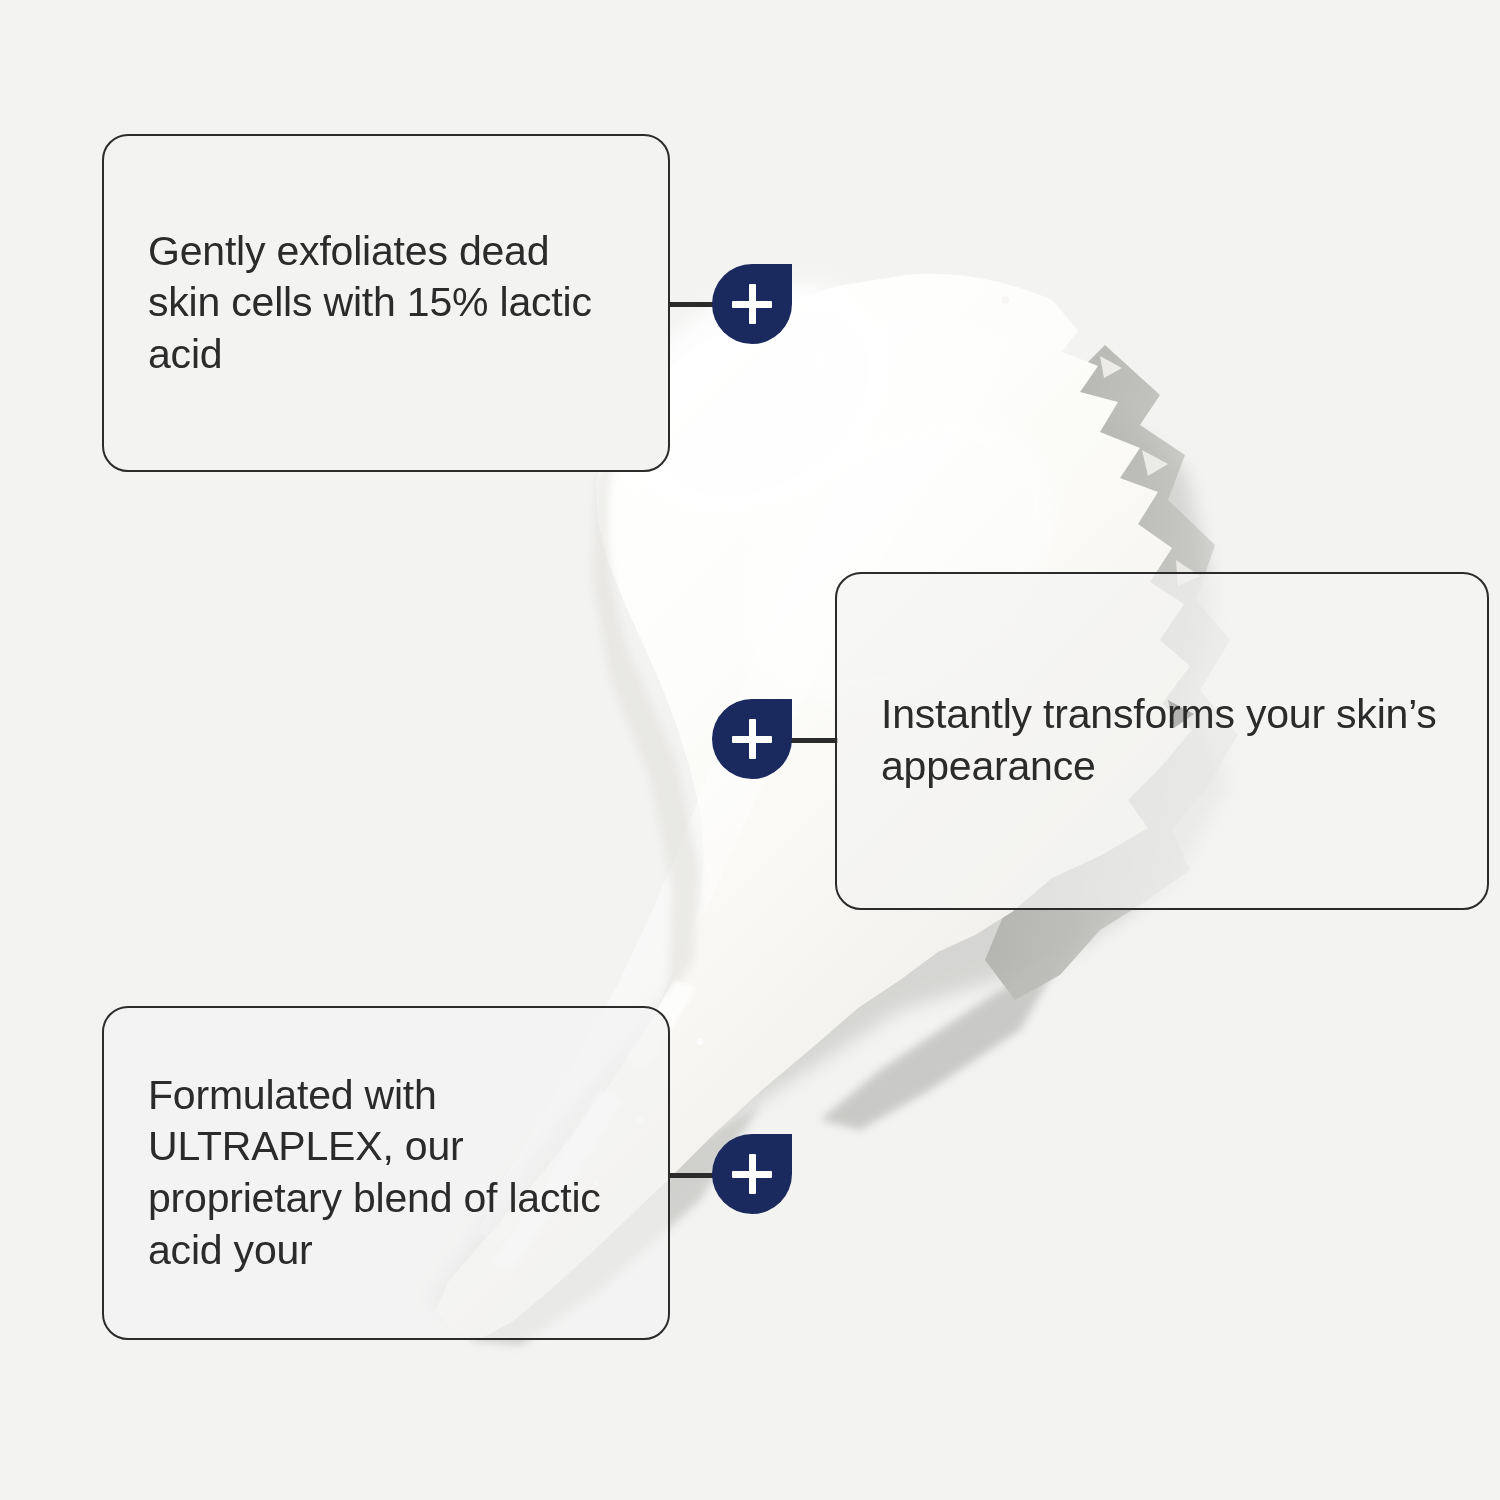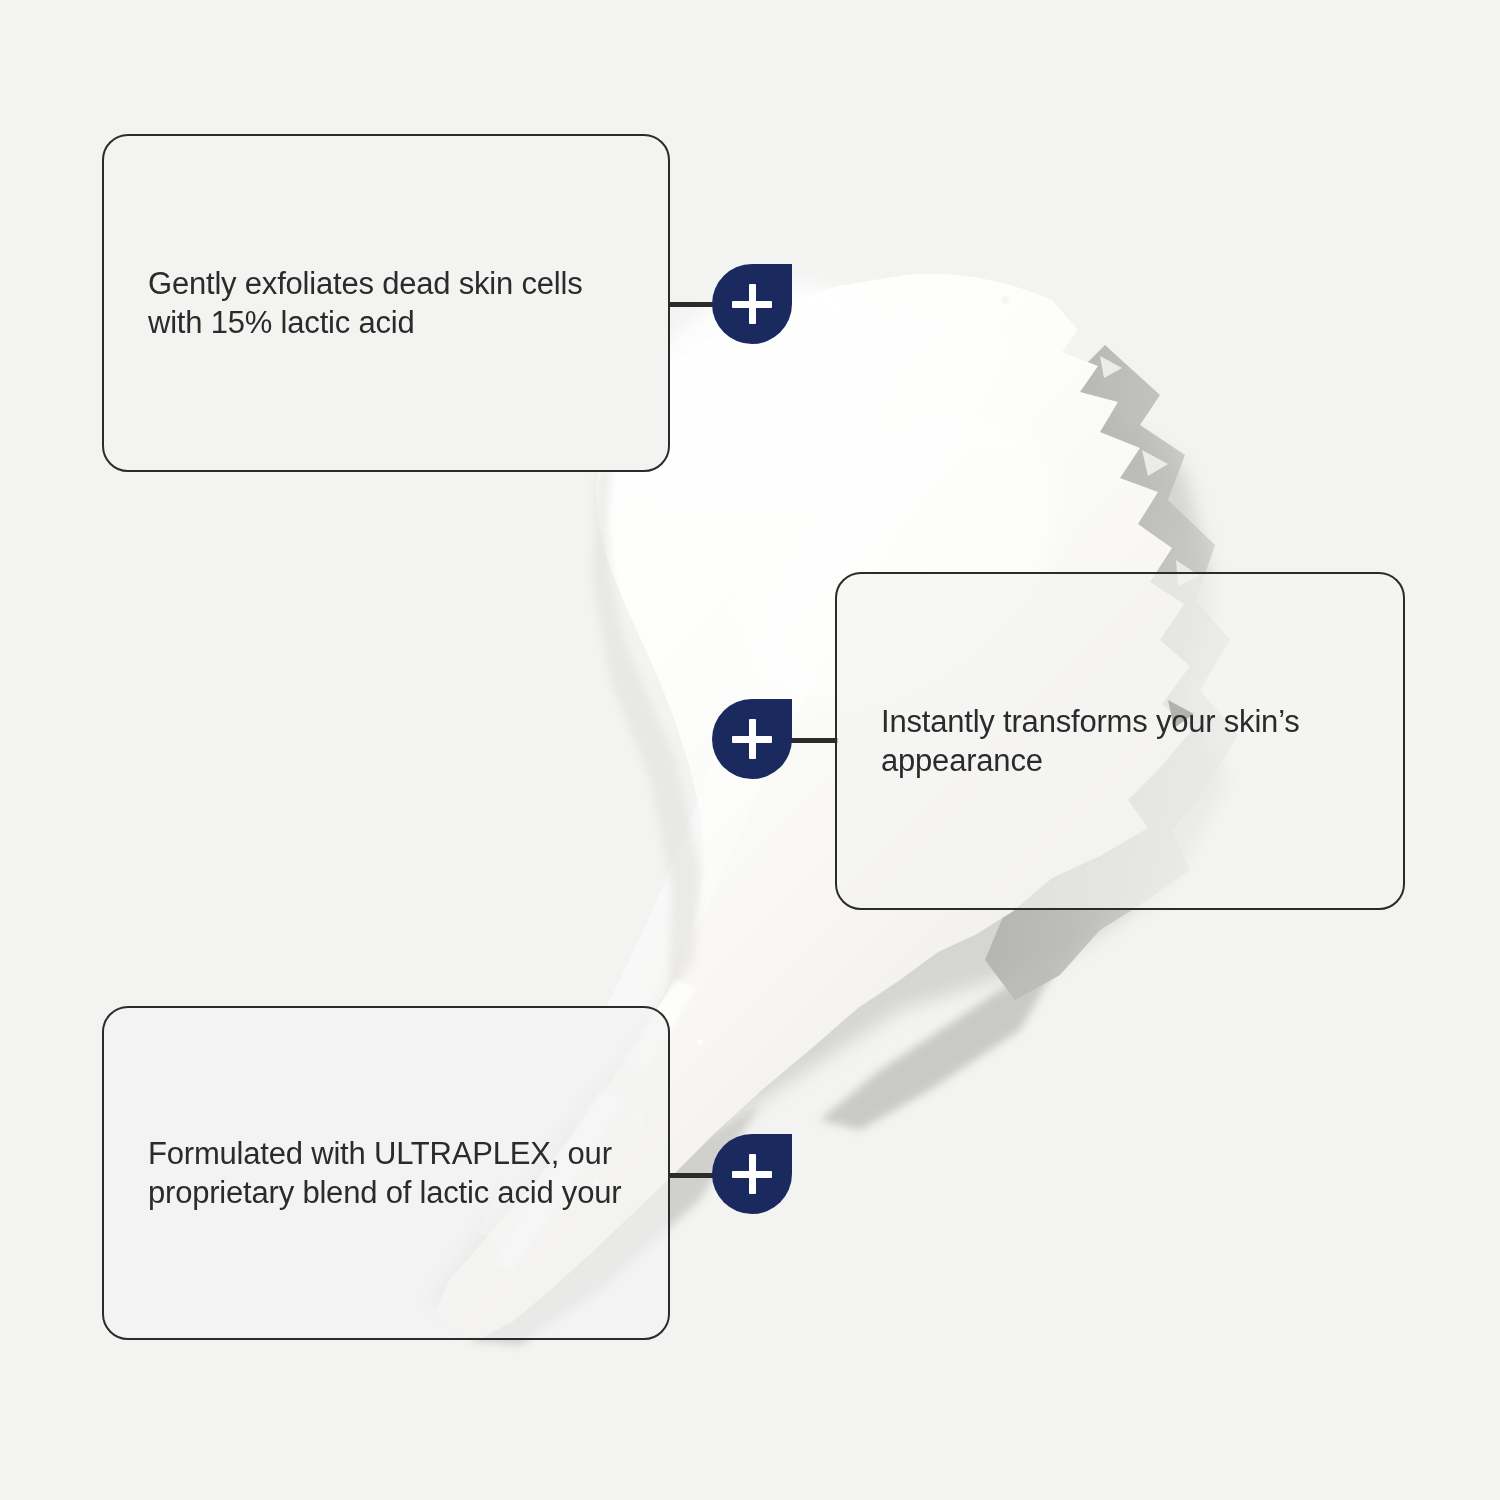--- a/index.html
+++ b/index.html
@@ -33,40 +33,40 @@
   
   .callout {
     position: absolute;
     box-sizing: border-box;
     border: 2.5px solid #2b2b2b;
     border-radius: 26px;
     display: flex;
     align-items: center;
   }
   .callout-text {
-    font-size: 31px;
+    font-size: 41px;
     line-height: 1.26;
     color: #2b2b2b;
     font-weight: 500;
     letter-spacing: -0.2px;
     white-space: pre-line;
   }
 
   #callout-1 {
     left: 102px;
     top: 134px;
     width: 568px;
     height: 338px;
     background: #f3f3f2;
     padding: 0 40px 0 44px;
   }
   #callout-2 {
     left: 835px;
     top: 572px;
-    width: 570px;
+    width: 654px;
     height: 338px;
     background: rgba(243,243,242,0.70);
     padding: 0 40px 0 44px;
   }
   #callout-3 {
     left: 102px;
     top: 1006px;
     width: 568px;
     height: 334px;
     background: rgba(243,243,242,0.72);

